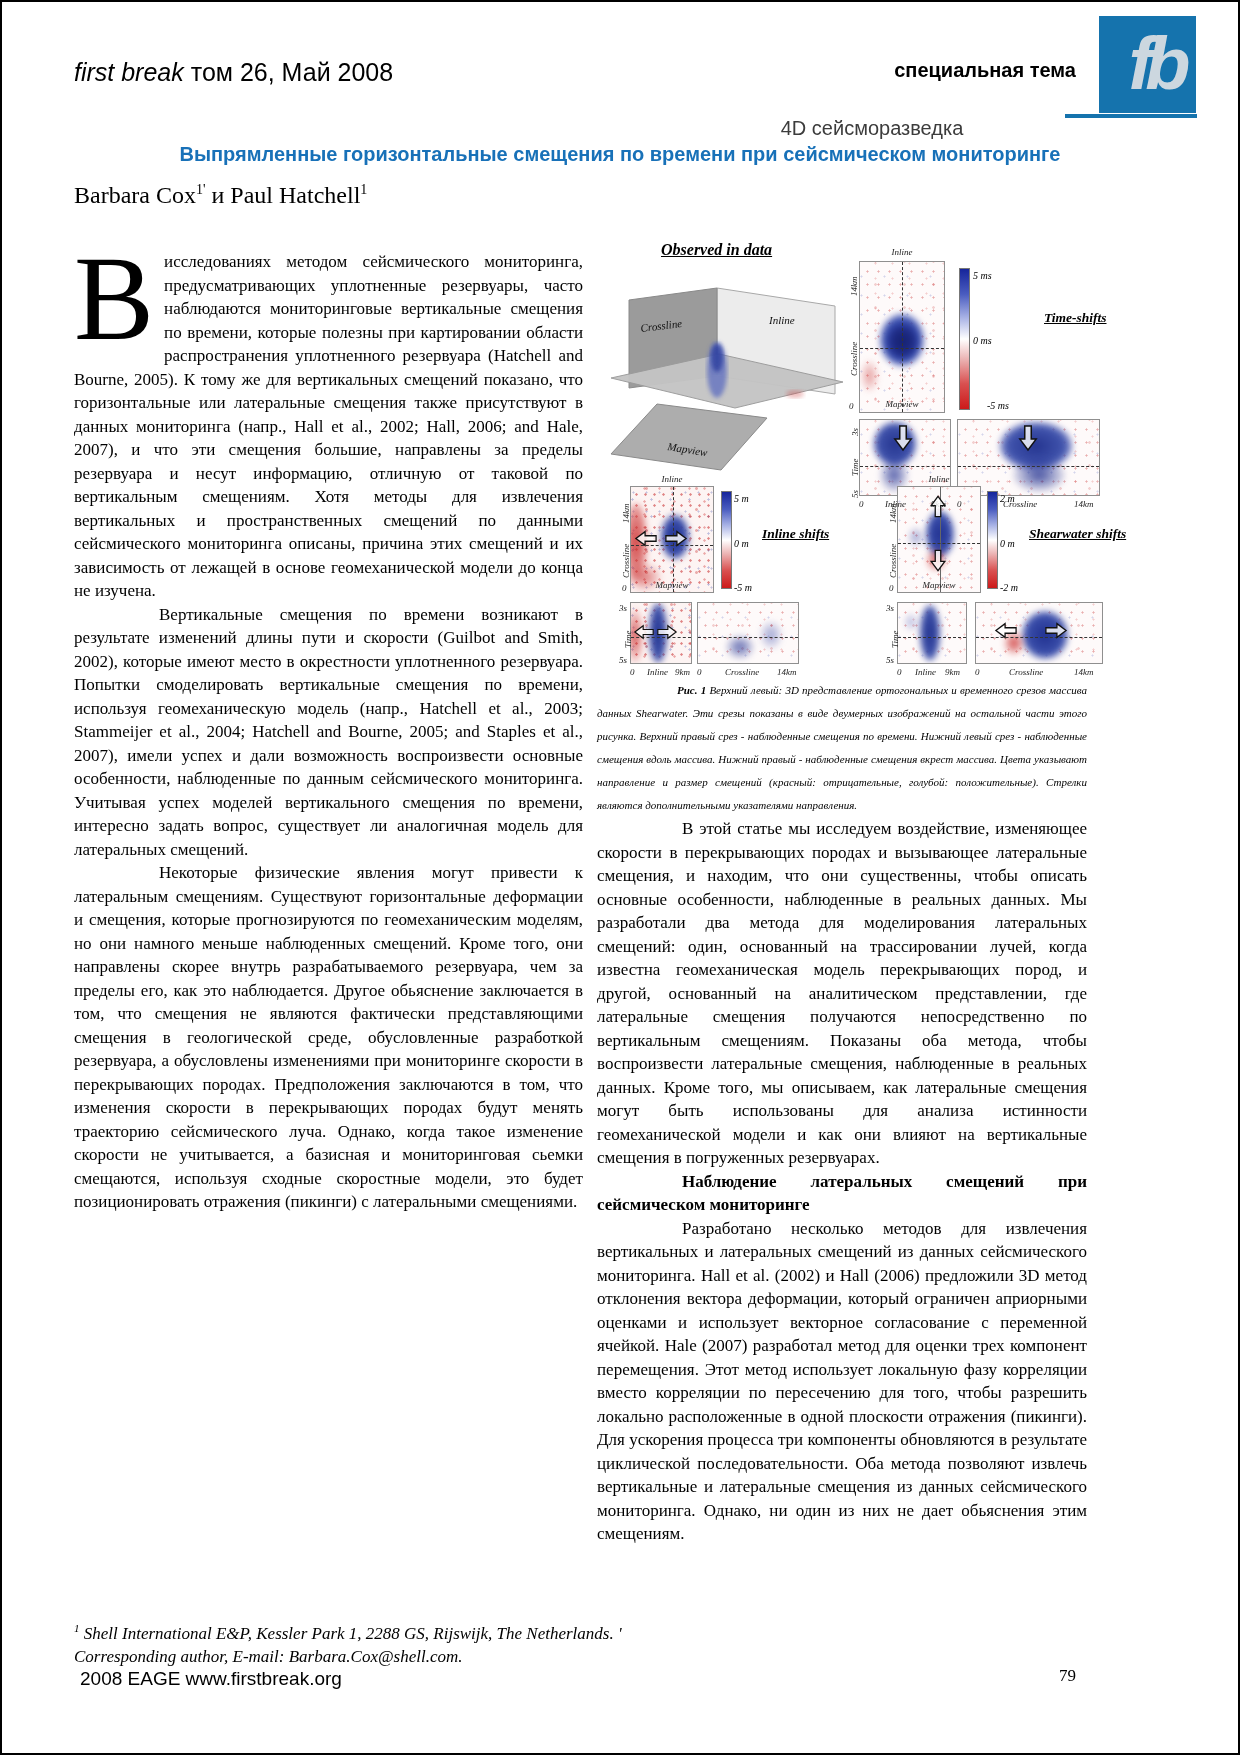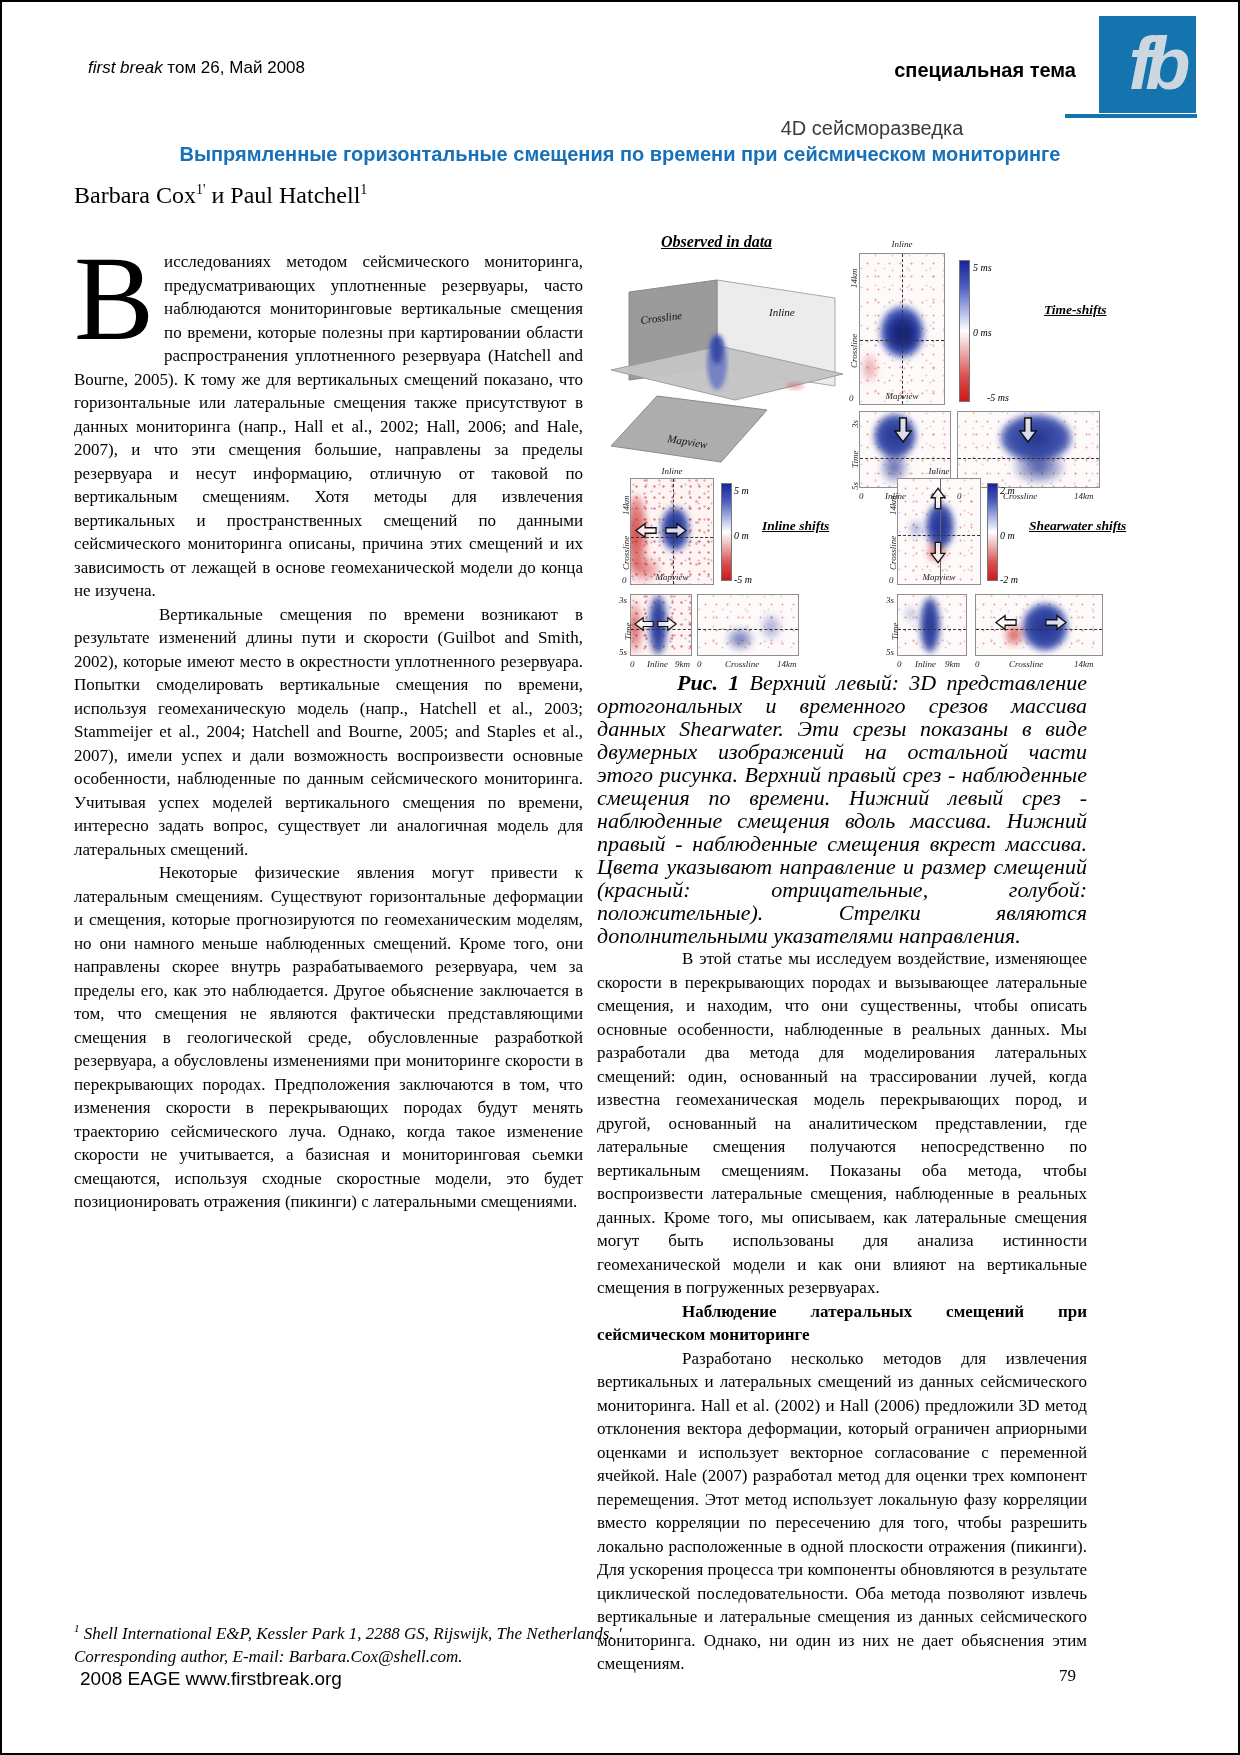--- a/index.html
+++ b/index.html
@@ -1,20 +1,20 @@
 <!DOCTYPE html>
 <html><head>
 <meta charset="utf-8">
 <style>
   html,body{margin:0;padding:0;background:#ffffff;}
   .page{position:relative;width:1240px;height:1755px;background:#fff;border:2px solid #000;
         box-sizing:border-box;overflow:hidden;font-family:"Liberation Serif","DejaVu Serif",serif;color:#000;}
 
   
-  .hdr-left{position:absolute;left:72px;top:56px;font-family:"Liberation Sans",sans-serif;font-size:17px;margin-left:14px;}
+  .hdr-left{position:absolute;left:72px;top:56px;font-family:"Liberation Sans",sans-serif;font-size:25px;}
   .hdr-left .jname{font-style:italic;}
   .hdr-right{position:absolute;right:162px;top:57px;font-family:"Liberation Sans",sans-serif;font-weight:bold;font-size:20px;}
   .logo{position:absolute;left:1097px;top:14px;width:97px;height:97px;background:#1573ad;}
   .logo span{position:absolute;left:8px;top:2px;width:100%;text-align:center;font-family:"Liberation Sans",sans-serif;
              font-style:italic;font-weight:bold;font-size:74px;line-height:92px;color:#ccd7df;letter-spacing:-8px;}
   .logo-line{position:absolute;left:1063px;top:112px;width:132px;height:4px;background:#1573ad;}
 
   .kicker{position:absolute;left:620px;top:115px;width:500px;text-align:center;
           font-family:"Liberation Sans",sans-serif;font-size:20px;color:#3c3c3c;}
   .page-title{position:absolute;left:0;top:141px;width:100%;text-align:center;
@@ -23,25 +23,25 @@
   .authors sup{font-size:14px;}
 
   
   .col{position:absolute;text-align:justify;font-size:17px;line-height:23.5px;}
   .col-left{left:72px;top:248px;width:509px;}
   .col-right{left:595px;top:218px;width:490px;}
   .para{margin:0;text-indent:85px;}
   .para.first{text-indent:0;}
   .dropcap{float:left;font-size:120px;line-height:94px;margin:2px 10px 0 0;}
   .heading{margin:0;text-indent:85px;font-weight:bold;}
-  .caption{margin:0 0 0 0;text-indent:80px;font-style:italic;font-size:22px;line-height:23px;}
+  .caption{margin:0 0 0 0;text-indent:80px;font-style:italic;font-size:11px;line-height:23px;}
   .caption .cap-label{font-weight:bold;}
 
   
-  .figure{position:relative;width:585px;height:438px;margin:8px 0 5px 0;}
+  .figure{position:relative;width:585px;height:438px;margin:16px 0 5px 0;}
   .obs-label{position:absolute;left:64px;top:2px;font-weight:bold;font-style:italic;
              text-decoration:underline;font-size:16px;}
   .grp-label{position:absolute;font-weight:bold;font-style:italic;text-decoration:underline;font-size:13.5px;white-space:nowrap;}
   .axlbl{position:absolute;font-style:italic;font-size:9px;color:#222;white-space:nowrap;line-height:10px;z-index:5;}
   .axc{text-align:center;}
   .rotlbl{transform:rotate(-90deg);transform-origin:left top;}
   .cblbl{position:absolute;font-style:italic;font-size:10px;white-space:nowrap;z-index:5;}
 
   .panel{position:absolute;border:1px solid #8f8f8f;overflow:hidden;box-sizing:border-box;}
   .speckle{background-color:#fefafa;background-image:

